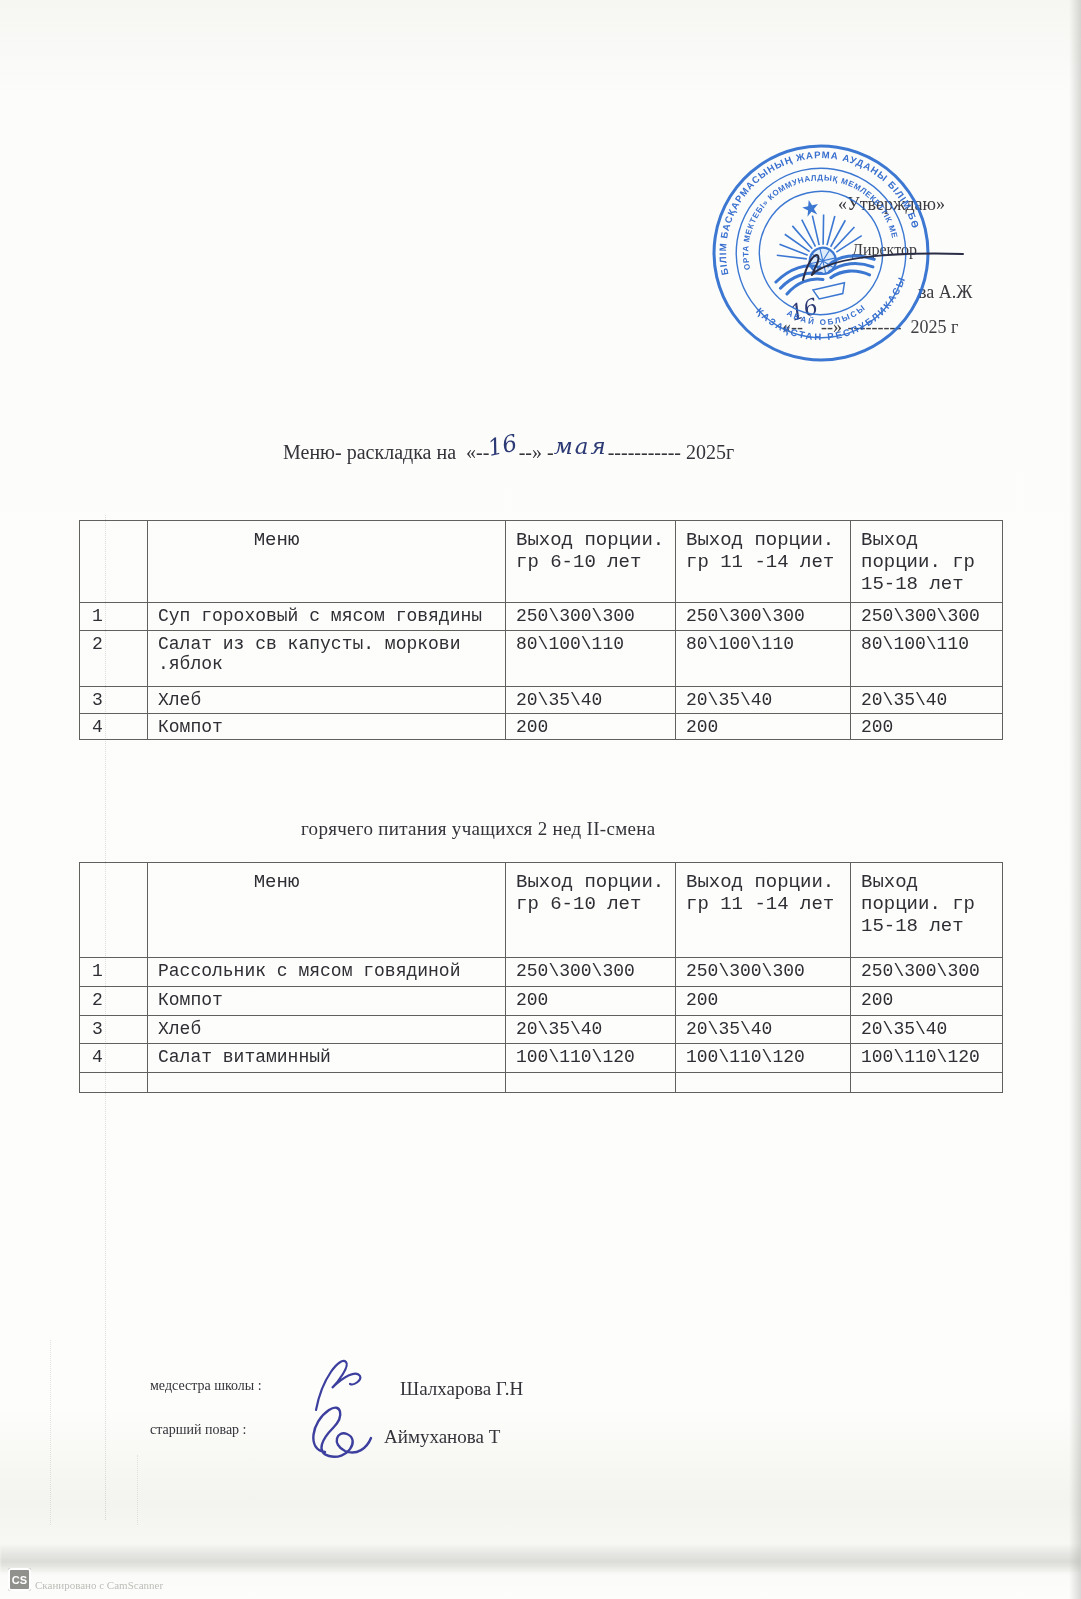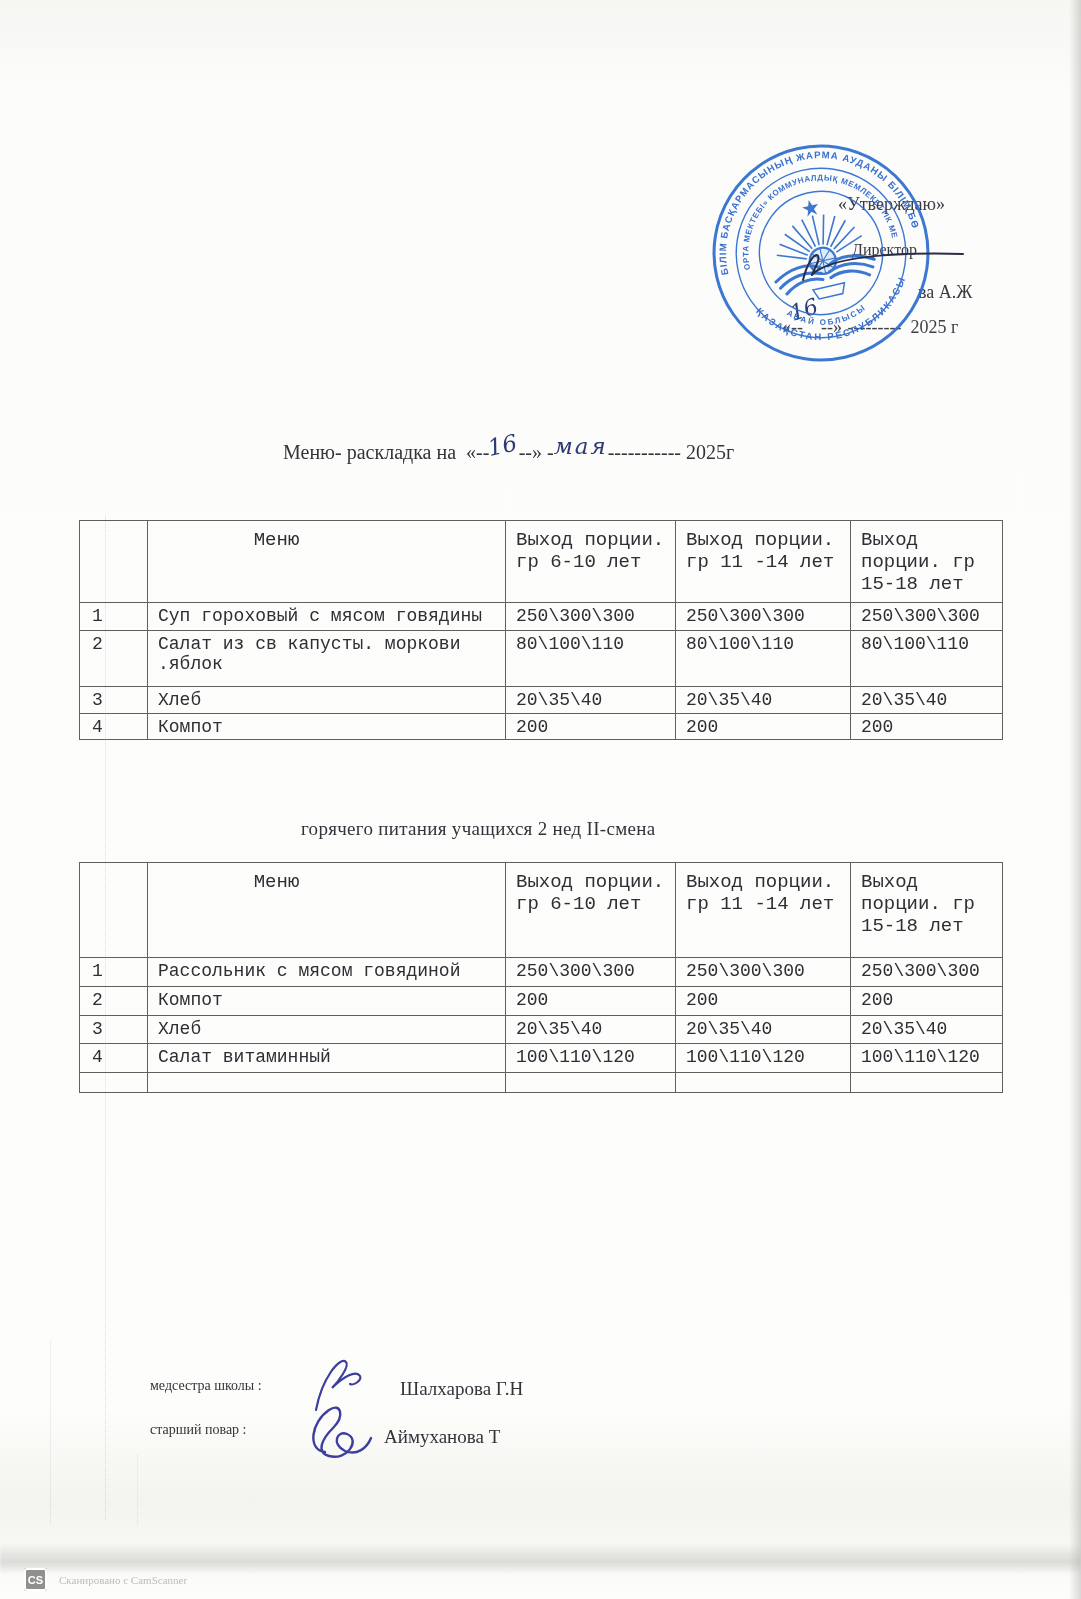--- a/index.html
+++ b/index.html
@@ -224,18 +224,18 @@
     <path d="M14,62 C20,30 38,8 44,14 C48,18 36,34 30,40 C42,28 54,22 58,28 C60,32 52,38 48,36" stroke="#3c3f9e" stroke-width="2.2" fill="none" stroke-linecap="round"></path>
   </svg>
   <div class="abs sig-name" style="left:400px; top:1378px;">Шалхарова Г.Н</div>
 
   <div class="abs sig-label" style="left:150px; top:1422px;">старший повар :</div>
   <svg class="abs" style="left:295px; top:1388px;" width="100" height="85" viewBox="0 0 100 85">
     <path d="M30,64 C12,62 16,34 34,22 C46,14 50,28 38,40 C28,50 20,64 34,68 C52,73 66,52 52,46 C42,42 36,56 50,63 C62,68 72,60 76,50" stroke="#3c3f9e" stroke-width="2.4" fill="none" stroke-linecap="round"></path>
   </svg>
   <div class="abs sig-name" style="left:384px; top:1426px;">Аймуханова Т</div>
 
-  <div class="abs" style="left:24px; top:1568px; display:flex; align-items:center; gap:12px;">
+  <div class="abs" style="left:8px; top:1568px; display:flex; align-items:flex-end; gap:4px;">
     <div class="wm-logo">CS</div>
     <div class="wm-text">Сканировано с CamScanner</div>
   </div>
 
 </div>
 
 </body></html>

